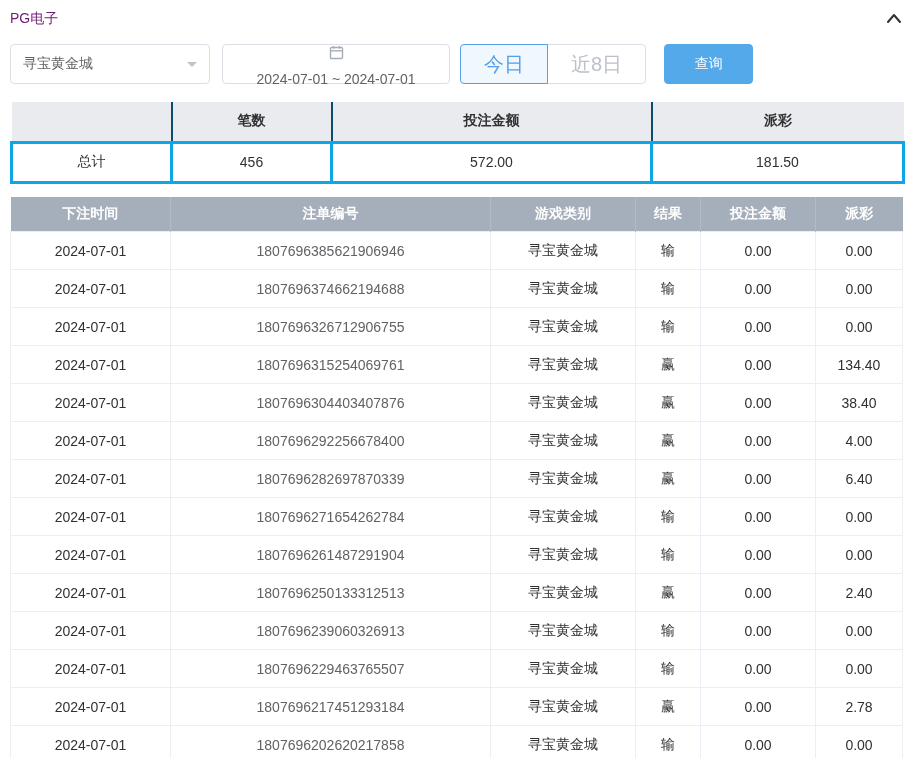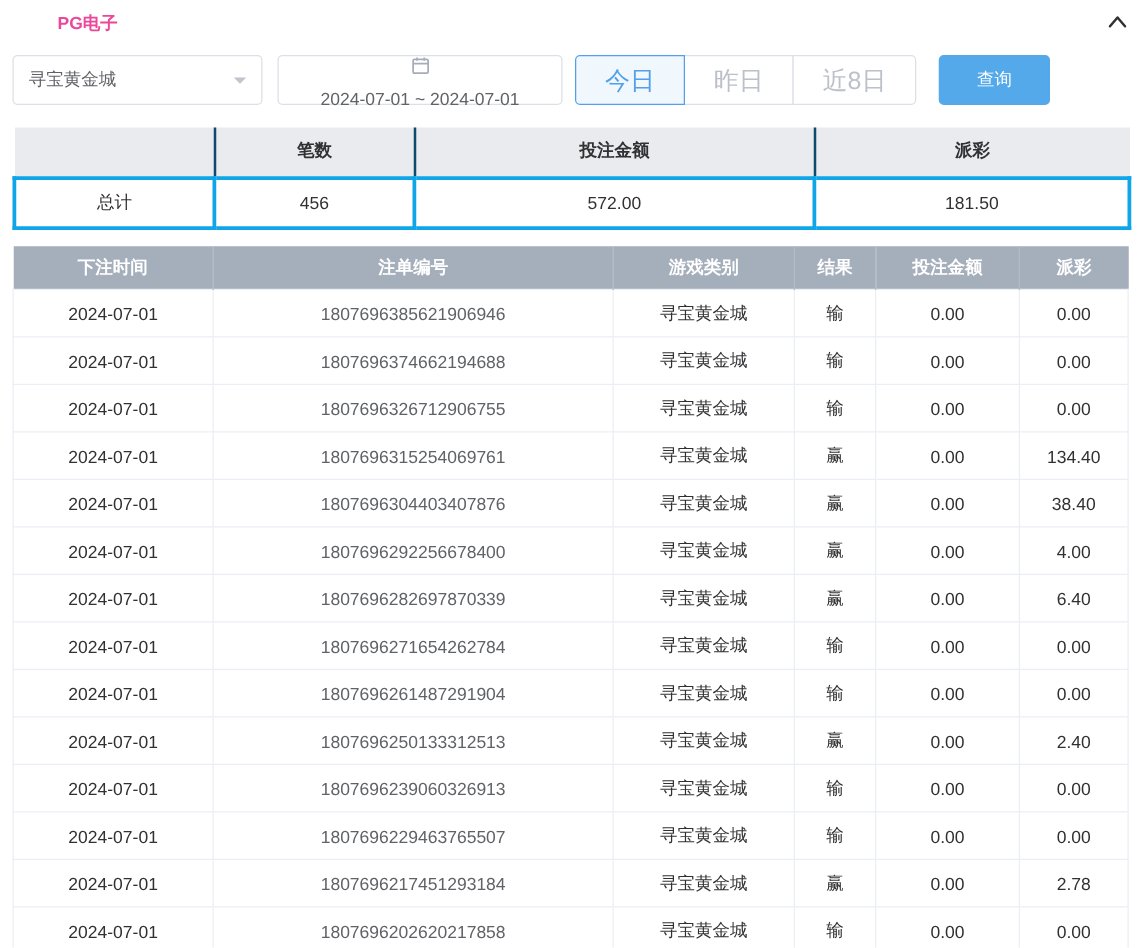--- a/index.html
+++ b/index.html
@@ -2,21 +2,21 @@
 <html><head>
 <meta charset="utf-8">
 <style>
   * { box-sizing: border-box; margin: 0; padding: 0; }
   html, body { width: 912px; height: 758px; overflow: hidden; background: #ffffff; }
   body { font-family: "Liberation Sans", "DejaVu Sans", sans-serif; color: #303133; }
   .page { width: 912px; height: 758px; padding: 6px 10px 0 10px; overflow: hidden; }
 
   
   .panel-header { display: flex; justify-content: space-between; align-items: center; height: 26px; }
-  .panel-title { font-size: 14px; font-weight: bold; color: #ec4899; margin-left: 36px; }
+  .panel-title { font-size: 14px; font-weight: normal; color: #701a75; }
   .collapse-btn { cursor: pointer; display: flex; align-items: center; }
 
   
   .filter-row { display: flex; align-items: center; margin-top: 12px; }
   .select-box {
     width: 200px; height: 40px; border: 1px solid #dcdfe6; border-radius: 4px;
     display: flex; align-items: center; justify-content: space-between;
     padding: 0 12px; font-size: 14px; color: #606266; cursor: pointer; background: #fff;
   }
   .caret-down { width: 0; height: 0; border: 5px solid transparent; border-top-color: #c0c4cc; margin-top: 5px; }
@@ -105,21 +105,20 @@
             <line x1="1.5" y1="5.8" x2="13.5" y2="5.8" stroke="#a7adb8" stroke-width="1.4"></line>
             <line x1="4.6" y1="1" x2="4.6" y2="3.6" stroke="#a7adb8" stroke-width="1.4"></line>
             <line x1="10.4" y1="1" x2="10.4" y2="3.6" stroke="#a7adb8" stroke-width="1.4"></line>
           </svg>
       </span>
       <span>2024-07-01 ~ 2024-07-01</span>
     </div>
 
     <div class="btn-group">
       <button class="active">今日</button>
-      <button>昨日</button>
       <button>近8日</button>
     </div>
 
     <button class="search-btn">查询</button>
   </div>
 
   <table class="summary-table">
     <colgroup>
         <col>
         <col>

